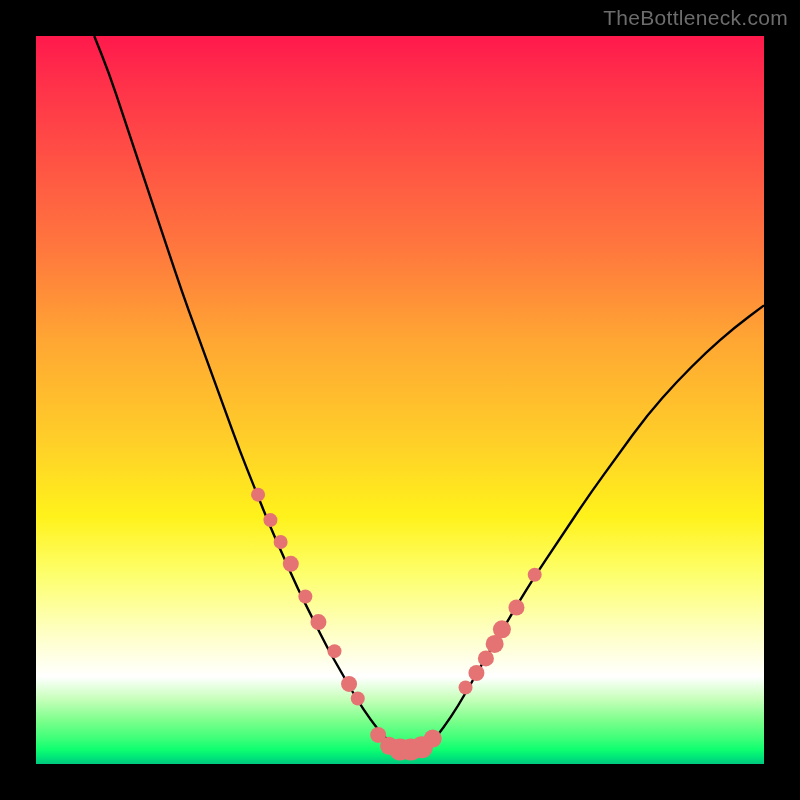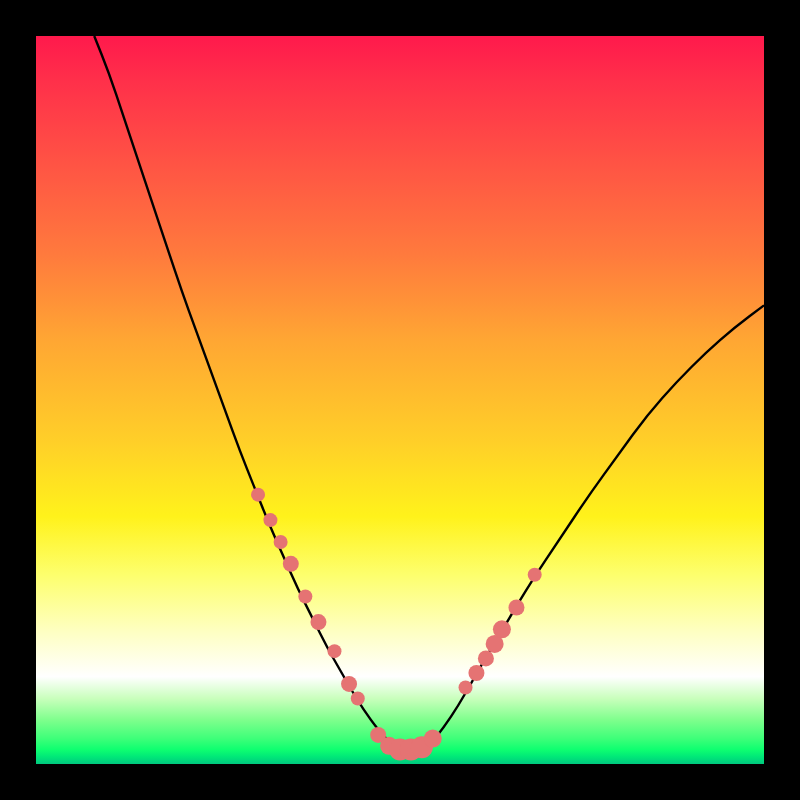--- a/index.html
+++ b/index.html
@@ -71,20 +71,21 @@
     inset: 0;
     width: 100%;
     height: 100%;
     z-index: 12;
   }
 </style>
 </head>
 <body>
 
 <div class="frame">
+  <div class="watermark">TheBottleneck.com</div>
 
   <div class="plot-area">
     <div class="gradient-bg"></div>
 
     <svg class="curve-layer" viewBox="0 0 728 728" preserveAspectRatio="none">
       <path id="curve-path" fill="none" stroke="#000000" stroke-width="2.4" d="M 58.24 0.00 Q 58.24 0.00 65.52 18.20 Q 72.80 36.40 80.08 58.24 Q 87.36 80.08 94.64 101.92 Q 101.92 123.76 109.20 145.60 Q 116.48 167.44 123.76 189.28 Q 131.04 211.12 138.32 232.96 Q 145.60 254.80 152.88 274.82 Q 160.16 294.84 167.44 314.86 Q 174.72 334.88 182.00 354.90 Q 189.28 374.92 196.56 394.94 Q 203.84 414.96 211.12 433.16 Q 218.40 451.36 225.68 469.56 Q 232.96 487.76 240.24 504.14 Q 247.52 520.52 254.80 536.90 Q 262.08 553.28 269.36 567.84 Q 276.64 582.40 283.92 596.96 Q 291.20 611.52 298.48 624.26 Q 305.76 637.00 313.04 649.74 Q 320.32 662.48 327.60 673.40 Q 334.88 684.32 342.16 693.42 Q 349.44 702.52 356.72 707.98 Q 364.00 713.44 371.28 716.35 Q 378.56 719.26 385.84 714.53 Q 393.12 709.80 400.40 700.70 Q 407.68 691.60 414.96 680.68 Q 422.24 669.76 429.52 657.02 Q 436.80 644.28 444.08 631.54 Q 451.36 618.80 462.28 600.60 Q 473.20 582.40 484.12 564.20 Q 495.04 546.00 509.60 524.16 Q 524.16 502.32 538.72 480.48 Q 553.28 458.64 567.84 438.62 Q 582.40 418.60 596.96 398.58 Q 611.52 378.56 626.08 362.18 Q 640.64 345.80 655.20 331.24 Q 669.76 316.68 684.32 303.94 Q 698.88 291.20 713.44 280.28 L 728.00 269.36"></path>
     </svg>
 
     <svg class="points-layer" viewBox="0 0 728 728" preserveAspectRatio="none">
       <g id="points-group">

